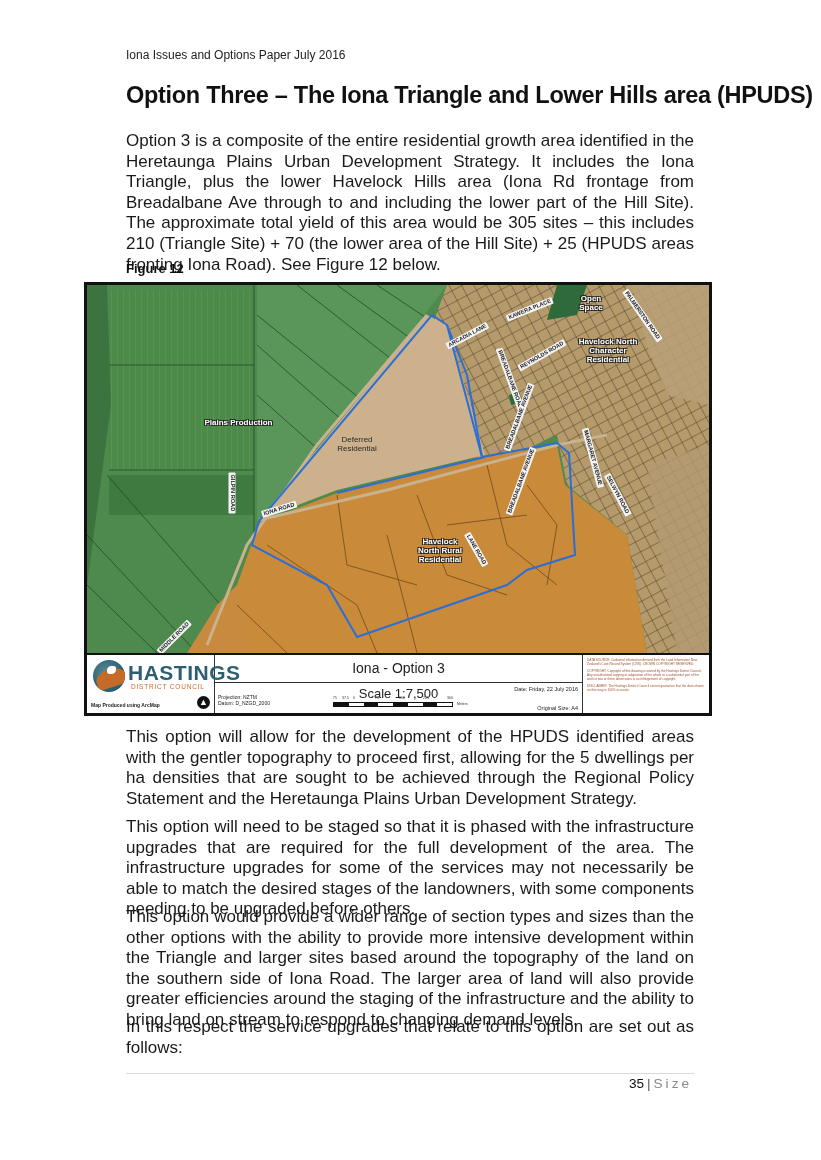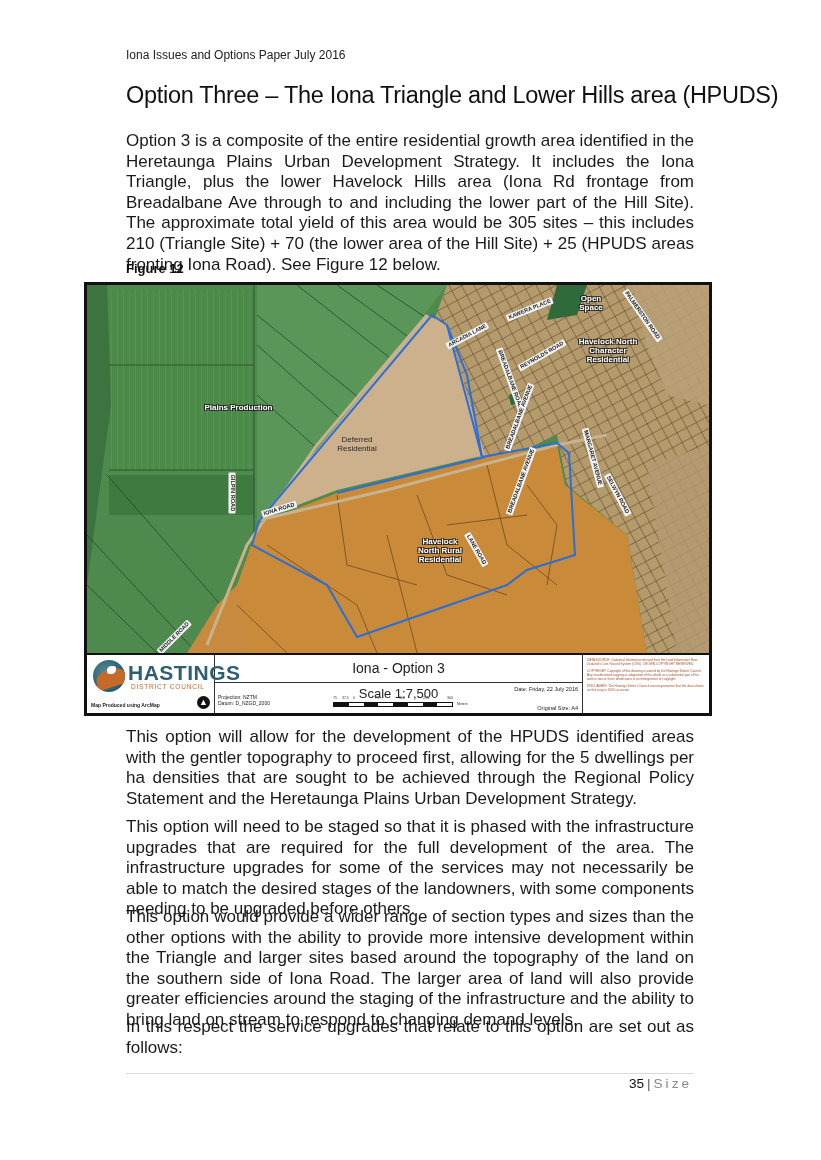--- a/index.html
+++ b/index.html
@@ -1,20 +1,20 @@
 <!DOCTYPE html>
 <html><head>
 <meta charset="utf-8">
 <style>
   * { box-sizing: border-box; margin: 0; padding: 0; }
   html, body { width: 821px; height: 1160px; background: #ffffff; }
   body { font-family: "Liberation Sans", sans-serif; color: #1a1a1a; position: relative; overflow: hidden; }
 
   .running-header { position: absolute; left: 126px; top: 48px; font-size: 12px; color: #222; }
-  .page-title { position: absolute; left: 126px; top: 82px; font-size: 23.5px; font-weight: normal; letter-spacing: -0.3px; color: #111; white-space: nowrap; }
+  .page-title { position: absolute; left: 126px; top: 82px; font-size: 23.5px; font-weight: bold; letter-spacing: -0.3px; color: #111; white-space: nowrap; }
 
   .para { position: absolute; left: 126px; width: 568px; font-size: 17px; line-height: 20.6px; text-align: justify; color: #1a1a1a; }
   #p1 { top: 131px; }
   .fig-caption { position: absolute; left: 126px; top: 261px; font-size: 13px; font-weight: bold; color: #111; }
   #p2 { top: 727px; }
   #p3 { top: 817px; }
   #p4 { top: 907px; }
   #p5 { top: 1017px; }
 
   .footer-rule { position: absolute; left: 126px; width: 568px; top: 1073px; height: 1px; background: #d9d9d9; }
@@ -128,21 +128,21 @@
       <path d="M422 110 L432 106 L434 118 L424 120 Z" fill="#2f6b3a"></path>
 
       <path d="M172 235 L300 205 L470 160 L520 150" stroke="#c9b28e" stroke-width="3" fill="none"></path>
       <path d="M340 30 L230 160 L160 260 L120 360" stroke="#c9b28e" stroke-width="3" fill="none"></path>
 
       <path d="M172 236 L345 30 L360 40 L395 172 L470 158 L482 168 L488 270 L440 285 L420 300 L270 352 L240 300 L165 260 Z" stroke="#2b6fd6" stroke-width="2" fill="none"></path>
       <path d="M250 208 L398 172" stroke="#2b6fd6" stroke-width="2" fill="none"></path>
       <path d="M360 40 L380 90 L395 172" stroke="#2b6fd6" stroke-width="2" fill="none"></path>
     </svg>
 
-    <div class="map-label zone-label" style="left:112px;top:118px;width:79px;">
+    <div class="map-label zone-label" style="left:112px;top:133px;width:79px;">
       <span>Plains Production</span>
     </div>
     <div class="map-label zone-label dark" style="left:240px;top:150px;width:60px;white-space:normal;">
       <span>Deferred Residential</span>
     </div>
     <div class="map-label zone-label" style="left:327px;top:252px;width:52px;white-space:normal;">
       <span>Havelock North Rural Residential</span>
     </div>
     <div class="map-label zone-label" style="left:490px;top:52px;width:62px;white-space:normal;">
       <span>Havelock North Character Residential</span>

